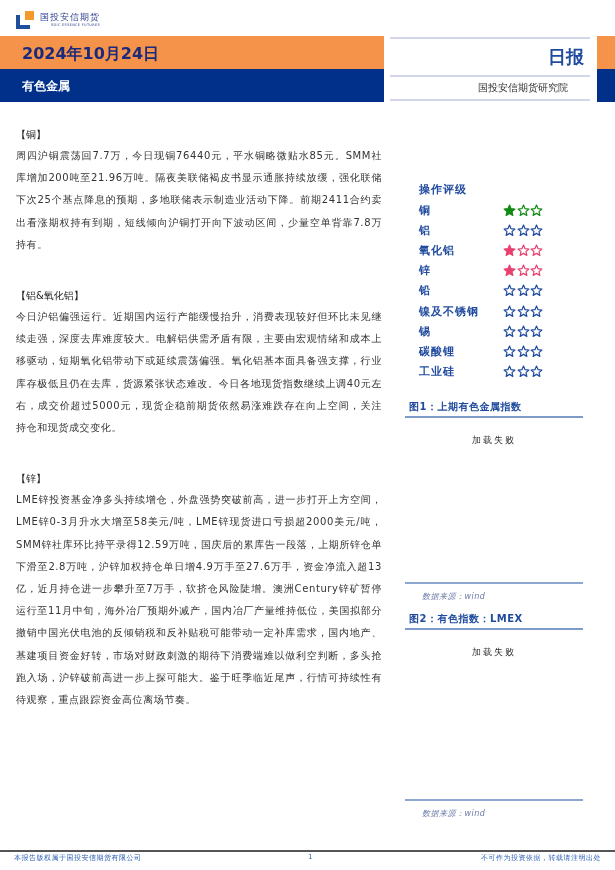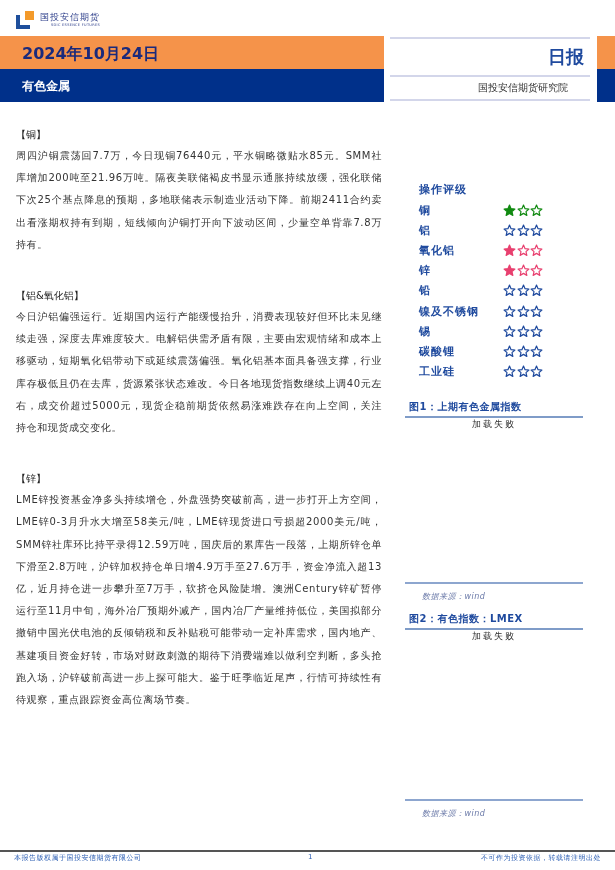--- a/index.html
+++ b/index.html
@@ -35,21 +35,21 @@
   .rating { position:absolute; left:419px; top:180px; width:180px; }
   .rating-title { font-size:11px; font-weight:bold; color:#1f4a9e; height:20px; line-height:20px; letter-spacing:1px; }
   .rating-row { display:flex; align-items:center; height:20.2px; }
   .rating-name { width:84px; font-size:11px; font-weight:bold; color:#1f4a9e; letter-spacing:1px; }
   .stars { display:flex; }
   .star { width:13px; height:13px; margin-right:0.5px; }
 
   .fig { position:absolute; left:409px; width:170px; }
   .fig-title { font-size:10px; font-weight:bold; color:#1f4a9e; height:18px; line-height:18px; letter-spacing:0.5px; }
   .fig-rule { height:2px; background:#7f9cc8; margin-left:-4px; width:178px; }
-  .fig-body { text-align:center; font-size:9px; color:#333; margin-top:0; letter-spacing:2px; }
+  .fig-body { text-align:center; font-size:9px; color:#333; margin-top:16px; letter-spacing:2px; }
   .fig-bottom-rule { position:absolute; left:405px; width:178px; height:2px; background:#8da6cf; }
   .source { position:absolute; left:414px; font-size:8px; font-style:italic; color:#6a79a8; letter-spacing:0.5px;margin-left:8px; }
 
   .foot-rule { position:absolute; left:0; top:850px; width:615px; height:2px; background:#555; }
   .foot-left { position:absolute; left:14px; top:853px; font-size:7px; color:#2e60b5; letter-spacing:0.5px; }
   .foot-page { position:absolute; left:308px; top:853px; font-size:7px; color:#2e60b5; }
   .foot-right { position:absolute; right:14px; top:853px; font-size:7px; color:#2e60b5; letter-spacing:0.5px; }
 </style>
 </head>
 <body>

